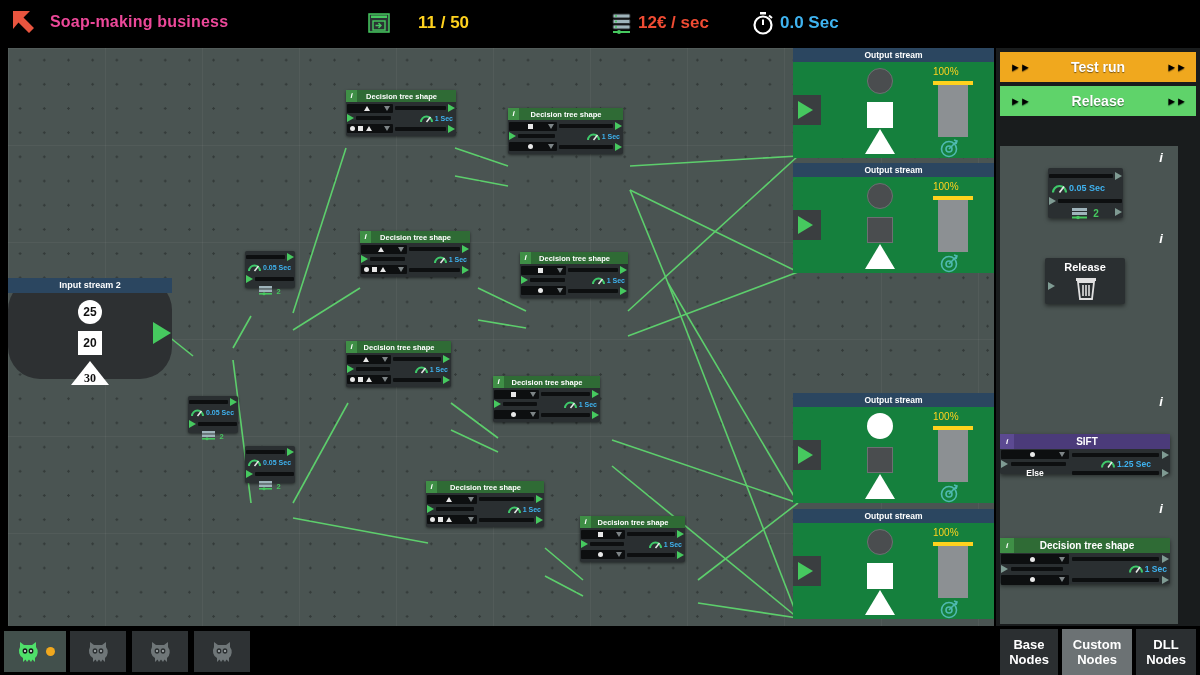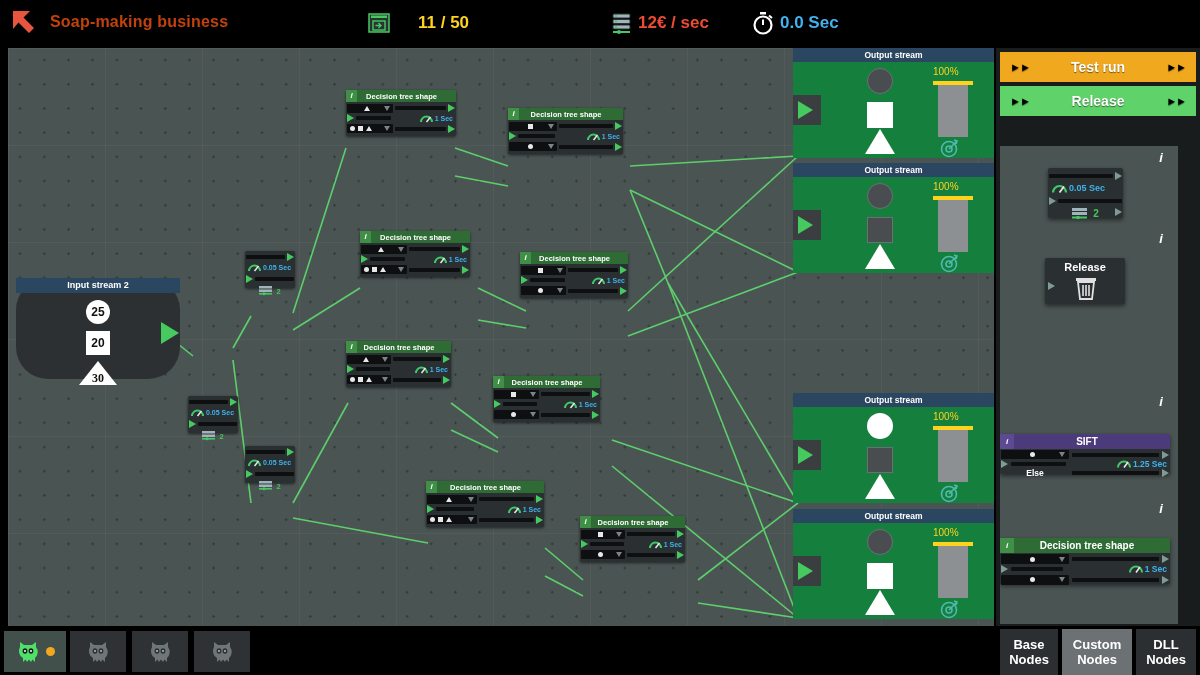--- a/index.html
+++ b/index.html
@@ -3,21 +3,21 @@
 <meta charset="utf-8">
 <style>
   * { box-sizing: border-box; margin:0; padding:0; }
   html,body { width:1200px; height:675px; overflow:hidden; background:#000; }
   body { font-family:"Liberation Sans", sans-serif; -webkit-font-smoothing:none; }
 
   
   #topbar { position:absolute; left:0; top:0; width:1200px; height:46px; background:#000; }
   #logo { position:absolute; left:10px; top:8px; width:32px; height:30px; }
   #title { position:absolute; left:50px; top:13px; font-size:16px; font-weight:bold;
-           color:#c2410c; letter-spacing:.2px; }
+           color:#ec4899; letter-spacing:.2px; }
   .stat { position:absolute; top:10px; height:26px; display:flex; align-items:center; gap:6px; }
   .stat .lbl { font-size:17px; font-weight:bold; }
   #stat-goal { left:368px;gap:28px; }
   #stat-goal .lbl { color:#ffd21e; }
   #stat-cost { left:612px; }
   #stat-cost .lbl { color:#ef4b33; }
   #stat-time { left:752px; }
   #stat-time .lbl { color:#3fb3f0; }
 
   
@@ -191,21 +191,21 @@
       <path d="M604 392 L790 455"></path>
       <path d="M604 418 L790 570"></path>
       <path d="M690 532 L790 455"></path>
       <path d="M690 555 L790 570"></path>
       <path d="M660 235 L790 455"></path>
       <path d="M660 235 L790 570"></path>
       <path d="M660 235 L622 142"></path>
     </g>
   </svg>
 
-  <div id="instream" style="left:8px; top:230px; width:164px; height:101px;border-radius:32px;">
+  <div id="instream" style="left:0px; top:230px; width:164px; height:101px;border-radius:32px;">
     <div class="ihead">Input stream 2</div>
     <div class="ishape" style="top:22px; width:24px; height:24px; border-radius:50%; background:#fff;">
       <span>25</span>
     </div>
     <div class="ishape" style="top:53px; width:24px; height:24px; background:#fff;">
       <span>20</span>
     </div>
     <div class="ishape" style="top:82px; width:40px; height:26px;font-family:Liberation Serif, serif;">
       <svg width="40" height="26" viewBox="0 0 40 26" style="position:absolute;left:0;top:0">
         <polygon points="20,1 39,25 1,25" fill="#fff"></polygon>
@@ -727,21 +727,21 @@
           <span></span>
             <span class="shp circ"></span>
             <span class="caret"></span>
         </div>
         <div class="bar"></div>
           <div class="port dim"></div>
       </div>
       <div class="nrow" style="height:9px;gap:3px;">
         <div class="port dim"></div>
           <div class="bar" style="max-width:55px;"></div>
-        <div class="gauge" style="margin-left:auto;padding-right:2px;">
+        <div class="gauge" style="margin-left:auto;padding-right:18px;">
           <svg width="14" height="10" viewBox="0 0 14 10">
             <path d="M1 8.5 A6 6 0 0 1 13 8.5" fill="none" stroke="#3fc96a" stroke-width="2"></path>
             <path d="M7 8.5 L11 3" stroke="#e8e8e8" stroke-width="1.6"></path>
           </svg>
           <span class="gtxt" style="font-size:8.5px;">1.25 Sec</span>
         </div>
       </div>
       <div class="nrow" style="height:10px;gap:3px;">
         <div style="width:68px;text-align:center;color:#fff;font-size:8.5px;font-weight:bold;">Else</div>
         <div class="bar"></div>

